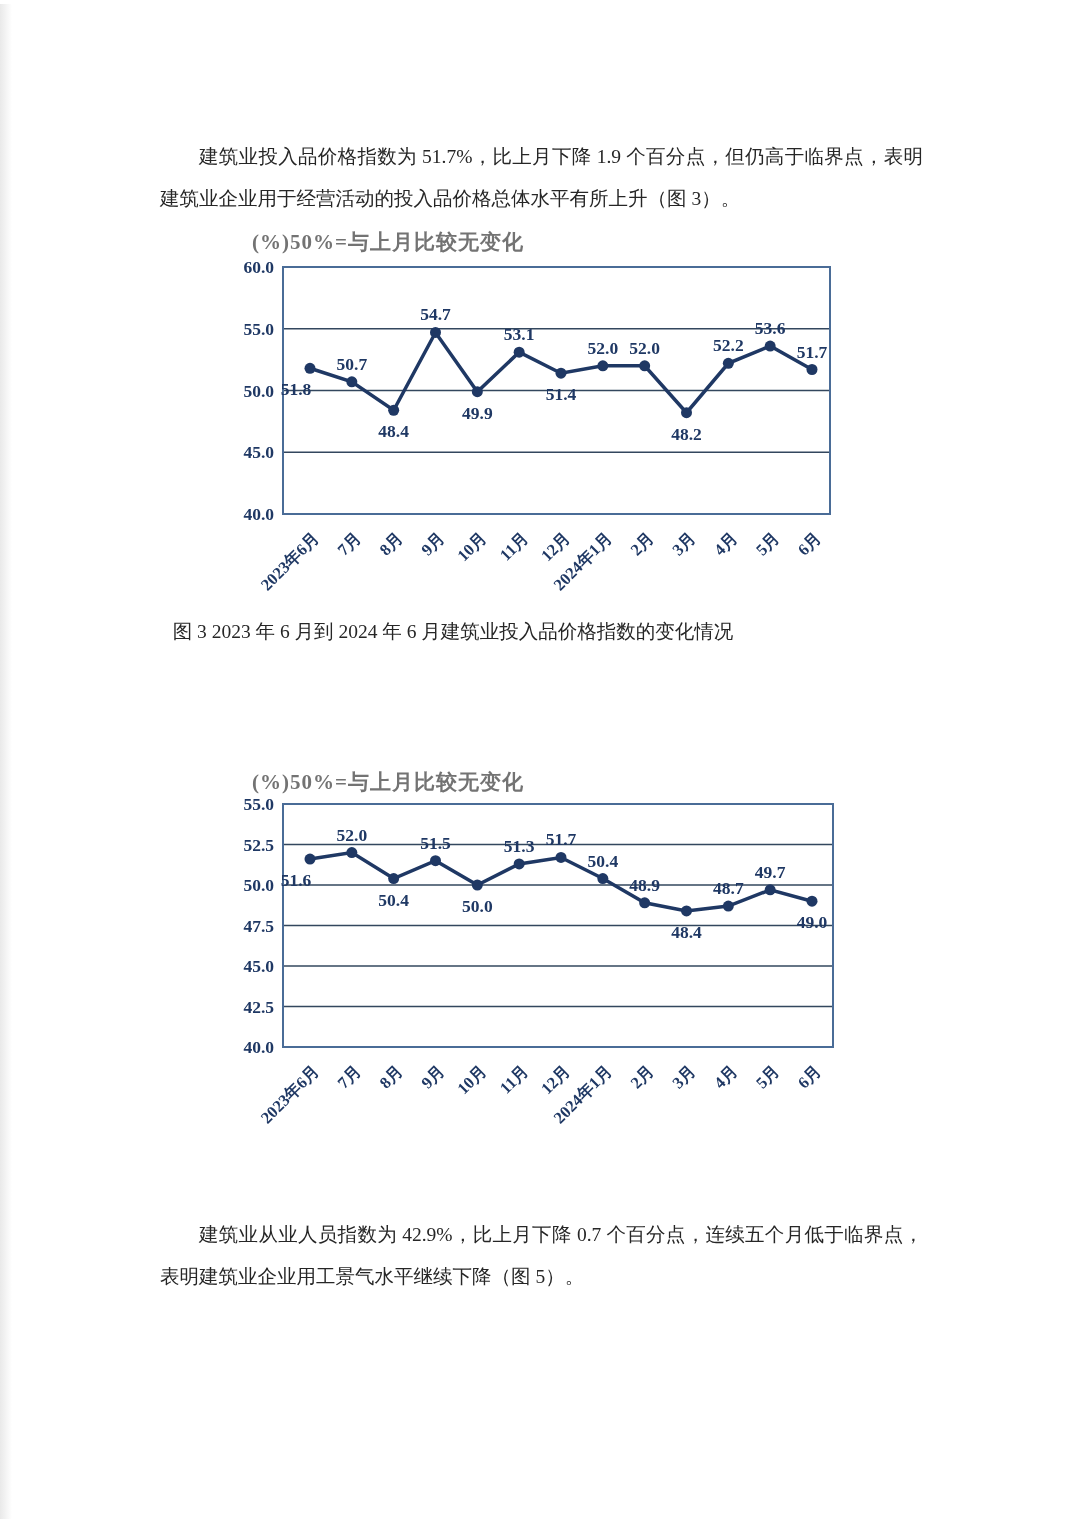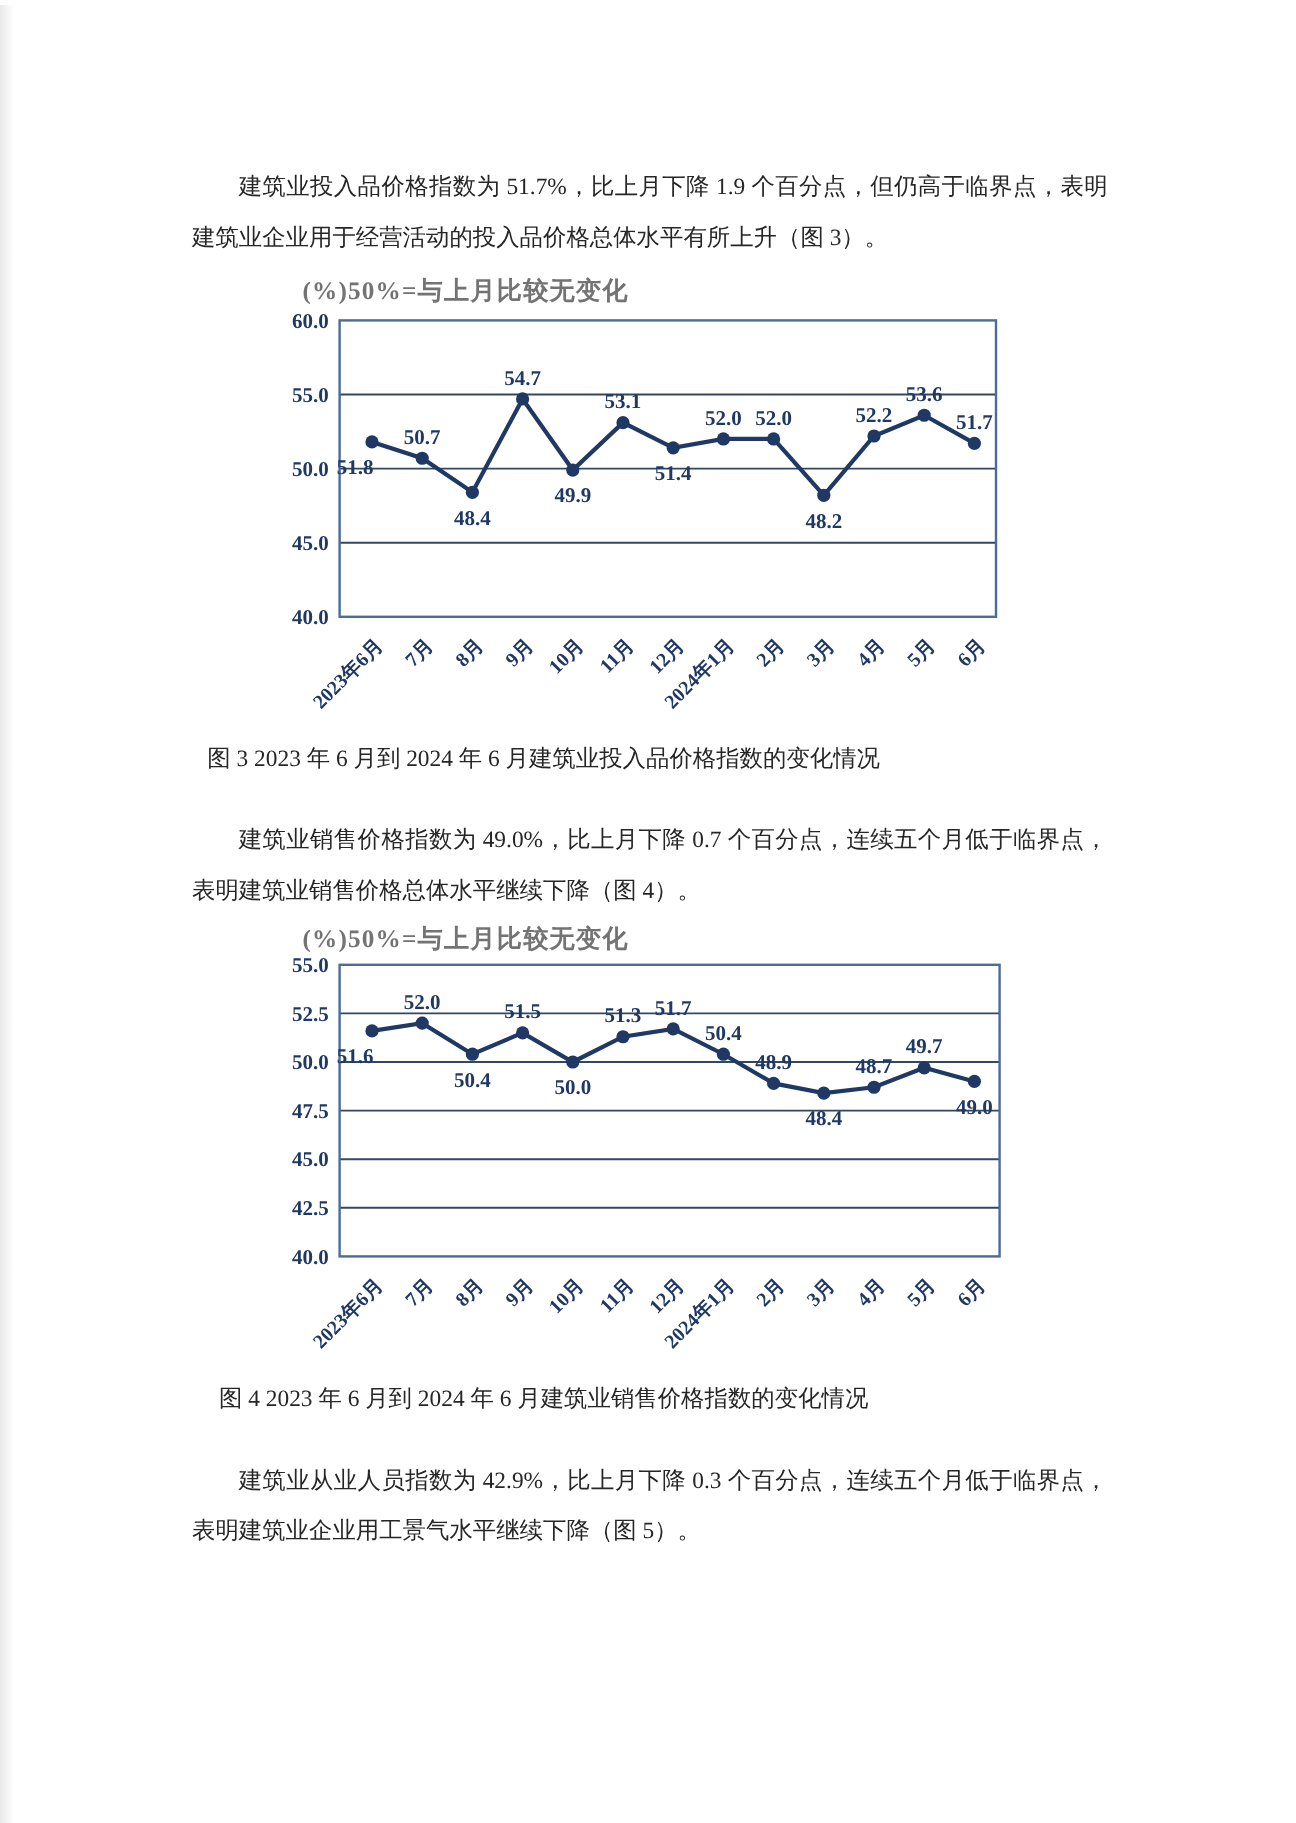--- a/index.html
+++ b/index.html
@@ -105,21 +105,20 @@
         <text x="429.6666666666667" y="313" text-anchor="end" font-size="16.5" transform="rotate(-45 429.6666666666667 313)">2月</text>
         <text x="471.5" y="313" text-anchor="end" font-size="16.5" transform="rotate(-45 471.5 313)">3月</text>
         <text x="513.3333333333333" y="313" text-anchor="end" font-size="16.5" transform="rotate(-45 513.3333333333333 313)">4月</text>
         <text x="555.1666666666667" y="313" text-anchor="end" font-size="16.5" transform="rotate(-45 555.1666666666667 313)">5月</text>
         <text x="597" y="313" text-anchor="end" font-size="16.5" transform="rotate(-45 597 313)">6月</text>
       </svg>
   </div>
 
   <div class="caption cap3">图 3  2023 年 6 月到 2024 年 6 月建筑业投入品价格指数的变化情况</div>
 
-  <p class="para p2">建筑业销售价格指数为 49.0%，比上月下降 0.7 个百分点，连续五个月低于临界点，表明建筑业销售价格总体水平继续下降（图 4）。</p>
 
   <div class="chart chart2">
     <div class="chart-title">(%)50%=与上月比较无变化</div>
     <svg width="700" height="420" viewBox="0 0 700 420">
         <text x="49" y="44" text-anchor="end" font-size="17.5">55.0</text>
         <line x1="58" y1="78.5" x2="608" y2="78.5" stroke="#33475e" stroke-width="1.6"></line>
         <text x="49" y="84.5" text-anchor="end" font-size="17.5">52.5</text>
         <line x1="58" y1="119" x2="608" y2="119" stroke="#33475e" stroke-width="1.6"></line>
         <text x="49" y="125" text-anchor="end" font-size="17.5">50.0</text>
         <line x1="58" y1="159.5" x2="608" y2="159.5" stroke="#33475e" stroke-width="1.6"></line>
@@ -166,16 +165,15 @@
         <text x="346" y="306" text-anchor="end" font-size="16.5" transform="rotate(-45 346 306)">12月</text>
         <text x="387.8333333333333" y="306" text-anchor="end" font-size="16.5" transform="rotate(-45 387.8333333333333 306)">2024年1月</text>
         <text x="429.6666666666667" y="306" text-anchor="end" font-size="16.5" transform="rotate(-45 429.6666666666667 306)">2月</text>
         <text x="471.5" y="306" text-anchor="end" font-size="16.5" transform="rotate(-45 471.5 306)">3月</text>
         <text x="513.3333333333333" y="306" text-anchor="end" font-size="16.5" transform="rotate(-45 513.3333333333333 306)">4月</text>
         <text x="555.1666666666667" y="306" text-anchor="end" font-size="16.5" transform="rotate(-45 555.1666666666667 306)">5月</text>
         <text x="597" y="306" text-anchor="end" font-size="16.5" transform="rotate(-45 597 306)">6月</text>
       </svg>
   </div>
 
-  <div class="caption cap4">图 4  2023 年 6 月到 2024 年 6 月建筑业销售价格指数的变化情况</div>
 
-  <p class="para p3">建筑业从业人员指数为 42.9%，比上月下降 0.3 个百分点，连续五个月低于临界点，表明建筑业企业用工景气水平继续下降（图 5）。</p>
+  <p class="para p3">建筑业从业人员指数为 42.9%，比上月下降 0.7 个百分点，连续五个月低于临界点，表明建筑业企业用工景气水平继续下降（图 5）。</p>
 </div>
 
 </body></html>

